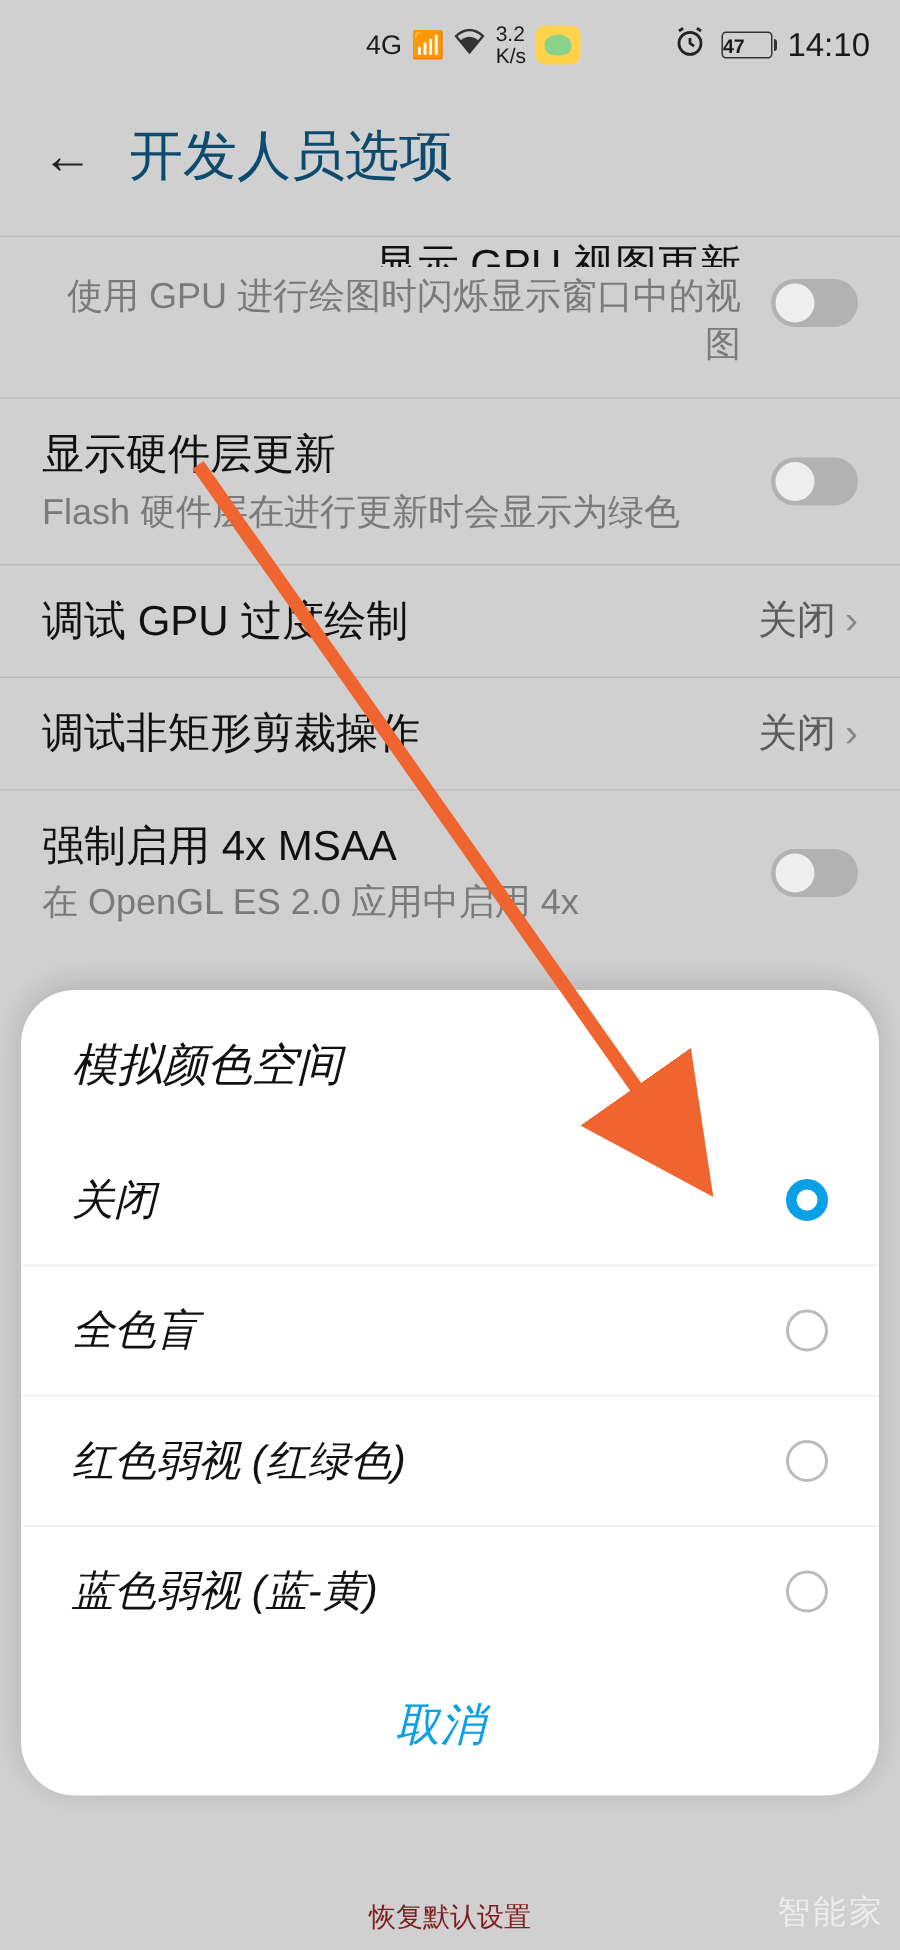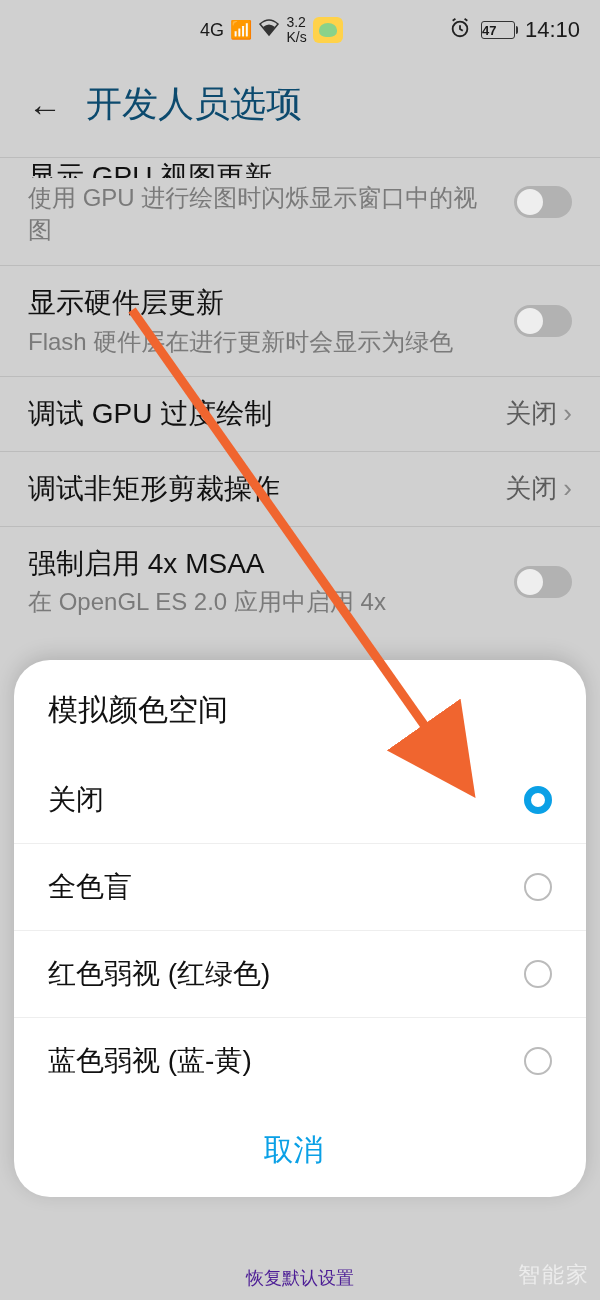--- a/index.html
+++ b/index.html
@@ -12,20 +12,21 @@
 
 .status-bar {
   height: 60px;
   display: flex;
   align-items: center;
   justify-content: flex-end;
   padding: 0 20px;
   color: #1a1a1a;
   font-size: 18px;
   gap: 10px;
+  margin-left: 44px;
 }
 .status-left {
   display: flex;
   align-items: center;
   gap: 6px;
   margin-right: auto;
   margin-left: 180px;
 }
 .status-net { font-size: 14px; line-height: 1.1; }
 .status-app-icon {
@@ -101,20 +102,21 @@
 .chevron { color: #888; font-size: 26px; }
 
 .modal {
   position: absolute;
   left: 14px; right: 14px;
   top: 660px;
   background: #fff;
   border-radius: 36px;
   padding: 24px 0 18px 0;
   box-shadow: 0 -4px 20px rgba(0,0,0,0.15);
+  font-style: italic;
 }
 .modal-title {
   font-size: 30px; color: #111;
   padding: 6px 34px 20px 34px;
 }
 .option-list { }
 .option-row {
   display: flex;
   align-items: center;
   justify-content: space-between;
@@ -138,21 +140,21 @@
   padding: 26px 13px 8px 0;
   font-size: 30px;
   color: #0aa0e6;
 }
 
 .bottom-text {
   position: absolute;
   bottom: 10px; left: 0; right: 0;
   text-align: center;
   font-size: 18px;
-  color: #4c1d95;
+  color: #7f1d1d;
 }
 .watermark {
   position: absolute;
   right: 10px; bottom: 10px;
   font-size: 22px;
   color: rgba(255,255,255,0.6);
   letter-spacing: 2px;
 }
 
 
@@ -196,21 +198,21 @@
   </div>
 </div>
 
 <div class="header">
   <span class="back-arrow">←</span>
   <span class="header-title">开发人员选项</span>
 </div>
 
 <div class="settings-list">
 
-  <div class="setting-row" style="border-top:1px solid #bcbcbc;">
+  <div class="setting-row" style="border-top:1px solid #bcbcbc;text-align:right;">
     <div class="setting-text">
       <div class="partial-top">显示 GPU 视图更新</div>
       <div class="setting-desc">使用 GPU 进行绘图时闪烁显示窗口中的视图</div>
     </div>
     <div class="toggle"></div>
   </div>
 
   <div class="setting-row">
     <div class="setting-text">
       <div class="setting-title">显示硬件层更新</div>

